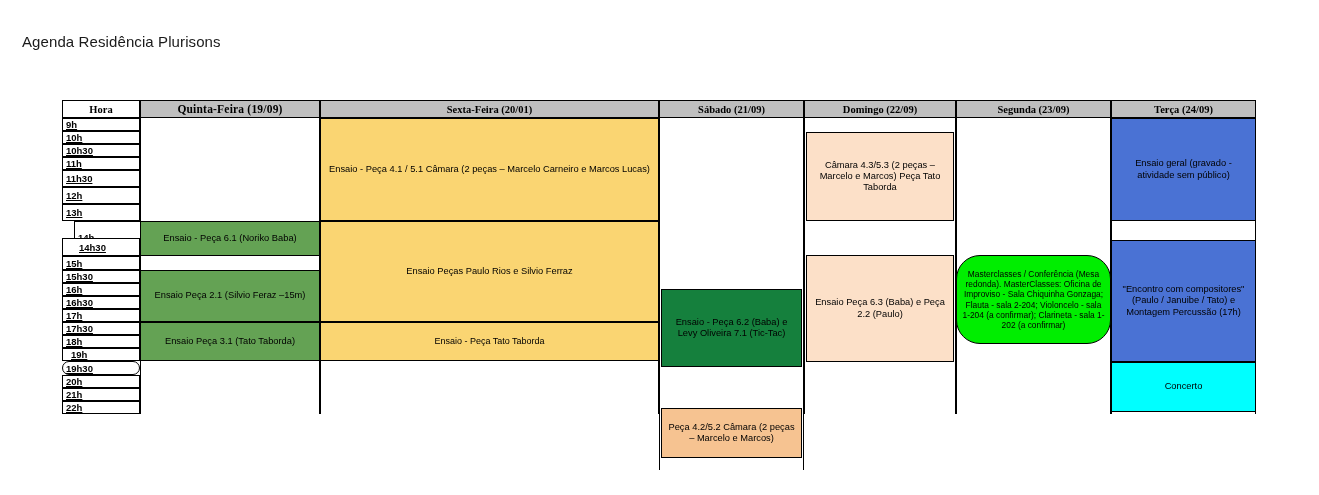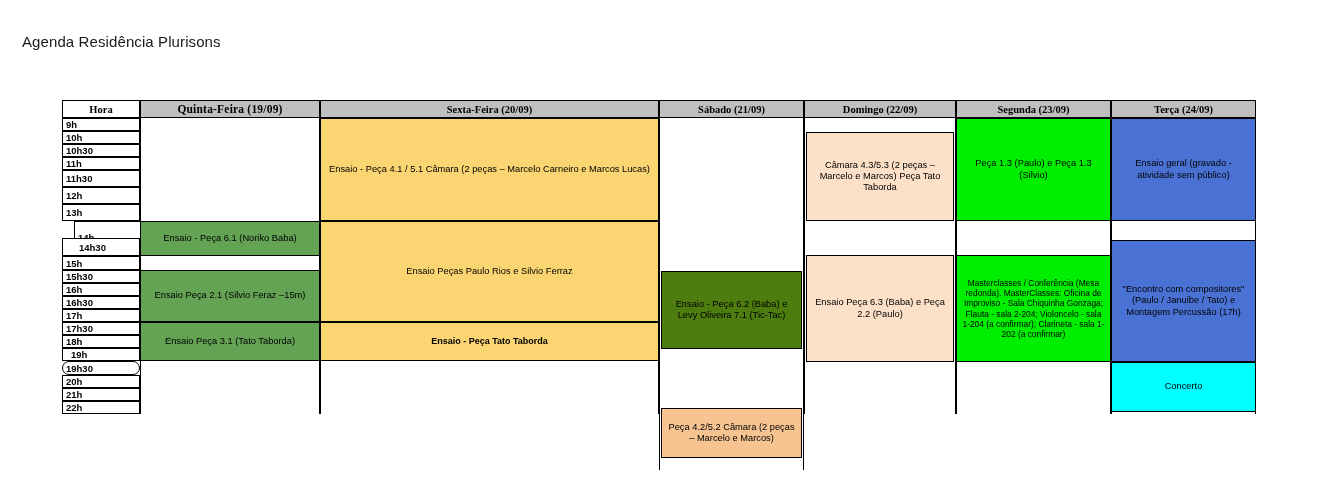--- a/index.html
+++ b/index.html
@@ -30,45 +30,46 @@
   .hdr.hora{background:#ffffff;font-weight:bold;}
   .hdr.serif{font-family:"Liberation Serif",serif;font-size:11.5px;letter-spacing:.2px;}
   
   .timecell{
     background:#fff;border:1px solid #000;
     left:0;width:78px;
     display:flex;align-items:center;
     padding-left:3px;
     font-size:9.5px;font-weight:bold;color:#000;
     font-family:"Liberation Sans",sans-serif;
+    text-decoration:underline;
   }
   
   .daybg{background:#ffffff;border-left:1px solid #000;border-right:1px solid #000;}
   
   .ev{
     border:1px solid #000;
     display:flex;align-items:center;justify-content:center;
     text-align:center;
     font-size:9.3px;line-height:1.22;color:#000;
     padding:1px 4px;
     font-family:"Liberation Sans",sans-serif;
   }
-  .ev.narrow{font-family:"Liberation Sans Narrow","Liberation Sans",sans-serif;font-size:9px;font-weight:bold;}
+  .ev.narrow{font-family:"Liberation Sans Narrow","Liberation Sans",sans-serif;font-size:9px;}
   .ev span{display:block;width:100%;}
 </style>
 </head>
 <body>
 
 <div id="page-title">Agenda Residência Plurisons</div>
 
 <div id="grid">
 
   <div class="cell hdr hora" style="left:0;width:78px;">Hora</div>
   <div class="cell hdr serif" style="left:78px;width:180px;">Quinta-Feira (19/09)</div>
-  <div class="cell hdr" style="left:258px;width:339px;">Sexta-Feira (20/09)</div>
+  <div class="cell hdr" style="left:258px;width:339px;">Sexta-Feira (20/01)</div>
   <div class="cell hdr" style="left:597px;width:145px;">Sábado (21/09)</div>
   <div class="cell hdr" style="left:742px;width:152px;">Domingo (22/09)</div>
   <div class="cell hdr" style="left:894px;width:155px;">Segunda (23/09)</div>
   <div class="cell hdr" style="left:1049px;width:145px;">Terça (24/09)</div>
 
   <div class="cell timecell" style="top:18px;height:13px;">9h</div>
   <div class="cell timecell" style="top:31px;height:13px;">10h</div>
   <div class="cell timecell" style="top:44px;height:13px;">10h30</div>
   <div class="cell timecell" style="top:57px;height:13px;">11h</div>
   <div class="cell timecell" style="top:70px;height:17px;">11h30</div>
@@ -97,23 +98,20 @@
   <div class="cell daybg" style="left:1049px;width:145px;top:18px;height:296px;"></div>
 
   <div class="cell ev" style="left:258px;width:339px;top:18px;height:103px;background:#fad572;">
     <span>Ensaio - Peça 4.1 / 5.1 Câmara (2 peças – Marcelo Carneiro e Marcos Lucas)</span>
   </div>
 
   <div class="cell ev" style="left:744px;width:148px;top:32px;height:89px;background:#fce0c8;">
     <span>Câmara 4.3/5.3 (2 peças – Marcelo e Marcos) Peça Tato Taborda</span>
   </div>
 
-  <div class="cell ev" style="left:894px;width:155px;top:18px;height:103px;background:#00ee00;">
-    <span>Peça 1.3 (Paulo) e Peça 1.3 (Silvio)</span>
-  </div>
 
   <div class="cell ev" style="left:1049px;width:145px;top:18px;height:103px;background:#4a72d4;">
     <span>Ensaio geral (gravado - atividade sem público)</span>
   </div>
 
   <div class="cell ev" style="left:78px;width:180px;top:121px;height:35px;background:#64a254;">
     <span>Ensaio - Peça 6.1 (Noriko Baba)</span>
   </div>
 
   <div class="cell ev" style="left:78px;width:180px;top:170px;height:52px;background:#64a254;">
@@ -125,33 +123,33 @@
   </div>
 
   <div class="cell ev" style="left:258px;width:339px;top:121px;height:101px;background:#fad572;">
     <span>Ensaio Peças Paulo Rios e Silvio Ferraz</span>
   </div>
 
   <div class="cell ev narrow" style="left:258px;width:339px;top:222px;height:39px;background:#fad572;">
     <span>Ensaio - Peça Tato Taborda</span>
   </div>
 
-  <div class="cell ev" style="left:599px;width:141px;top:171px;height:78px;background:#4d7c0f;">
+  <div class="cell ev" style="left:599px;width:141px;top:189px;height:78px;background:#15803d;">
     <span>Ensaio - Peça 6.2 (Baba) e Levy Oliveira 7.1 (Tic-Tac)</span>
   </div>
 
   <div class="cell ev" style="left:599px;width:141px;top:308px;height:50px;background:#f6c391;">
     <span>Peça 4.2/5.2 Câmara (2 peças – Marcelo e Marcos)</span>
   </div>
 
   <div class="cell ev" style="left:744px;width:148px;top:155px;height:107px;background:#fce0c8;">
     <span>Ensaio Peça 6.3 (Baba) e Peça 2.2 (Paulo)</span>
   </div>
 
-  <div class="cell ev" style="left:894px;width:155px;top:155px;height:107px;background:#00ee00;font-size:8.4px;line-height:1.2;">
+  <div class="cell ev" style="left:894px;width:155px;top:155px;height:89px;background:#00ee00;font-size:8.4px;line-height:1.2;border-radius:24px;">
     <span>Masterclasses / Conferência (Mesa redonda). MasterClasses: Oficina de Improviso - Sala Chiquinha Gonzaga; Flauta - sala 2-204; Violoncelo - sala 1-204 (a confirmar); Clarineta - sala 1-202 (a confirmar)</span>
   </div>
 
   <div class="cell ev" style="left:1049px;width:145px;top:140px;height:122px;background:#4a72d4;">
     <span>"Encontro com compositores" (Paulo / Januibe / Tato) e Montagem Percussão (17h)</span>
   </div>
 
   <div class="cell ev" style="left:1049px;width:145px;top:262px;height:50px;background:#00ffff;">
     <span>Concerto</span>
   </div>

